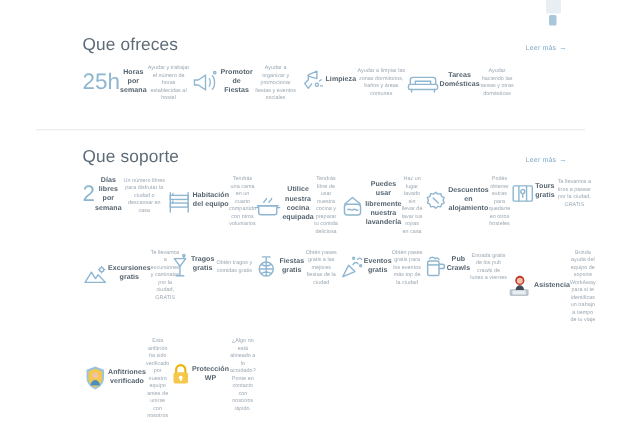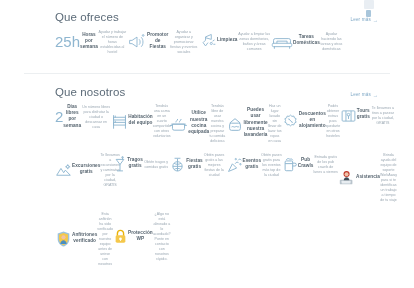--- a/index.html
+++ b/index.html
@@ -63,21 +63,21 @@
   svg { display:block; }
 </style>
 </head>
 <body>
 
 <div class="page">
 
   <div class="topstub"></div>
   <div class="topstub2"></div>
 
-  <div class="section" style="padding-top:11px;">
+  <div class="section" style="padding-top:24px;">
     <div class="sec-head">
       <div class="sec-title">Que ofreces</div>
       <div class="leermas">
         <span>Leer más</span>
         <span class="arw">→</span>
       </div>
     </div>
 
     <div class="grid" style="margin-top:7px;">
 
@@ -128,21 +128,21 @@
         <div class="c-desc">Ayudar haciendo las tareas y otras domésticas</div>
       </div>
 
     </div>
   </div>
 
   <div class="divider" style="margin-top:18px;"></div>
 
   <div class="section" style="padding-top:12px;">
     <div class="sec-head">
-      <div class="sec-title">Que nosotros</div>
+      <div class="sec-title">Que soporte</div>
       <div class="leermas">
         <span>Leer más</span>
         <span class="arw">→</span>
       </div>
     </div>
 
     <div class="grid" style="margin-top:6px;">
 
       <div class="cell" style="width:58px;">
         <div class="iconwrap">

